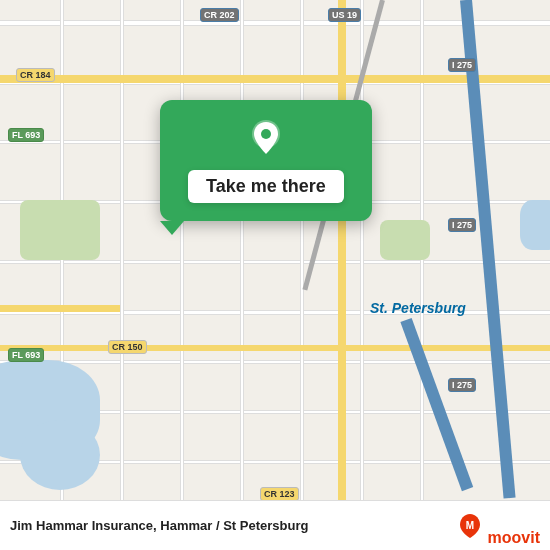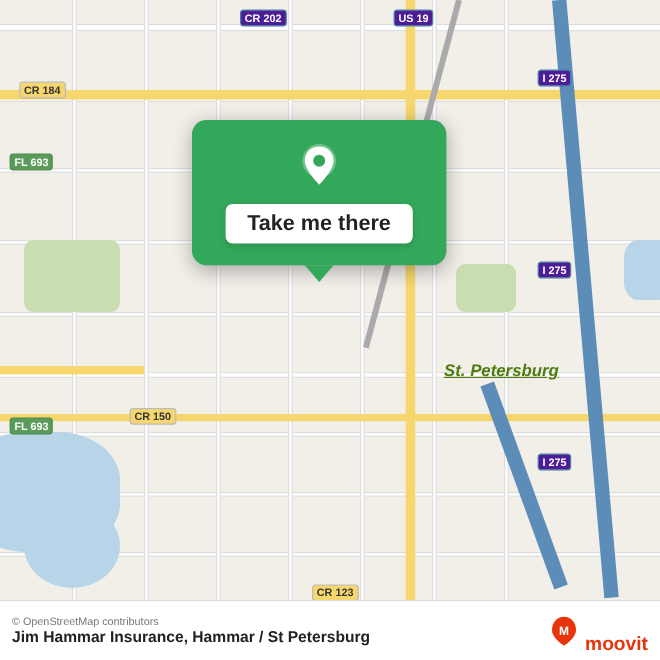--- a/index.html
+++ b/index.html
@@ -77,40 +77,40 @@
       color: #333;
       background: #f5d76e;
       border: 1px solid #bbb;
       border-radius: 3px;
       padding: 1px 3px;
       z-index: 10;
       white-space: nowrap;
     }
 
     .road-badge.blue {
-      background: #4c1d95;
+      background: #737373;
       color: #fff;
       border-color: #4a7da8;
     }
 
     .road-badge.green-badge {
       background: #5a9a5a;
       color: #fff;
       border-color: #4a8a4a;
     }
 
     
     #popup {
       position: absolute;
       left: 160px;
       top: 100px;
       z-index: 20;
       display: flex;
       flex-direction: column;
-      align-items: center;
+      align-items: flex-start;
     }
 
     .popup-card {
       background: #33a85a;
       border-radius: 12px;
       padding: 18px 28px;
       display: flex;
       flex-direction: column;
       align-items: center;
       box-shadow: 0 4px 16px rgba(0,0,0,0.3);
@@ -185,24 +185,23 @@
       font-weight: bold;
       color: #e8340a;
       margin-top: 25px;
     }
 
     
     .city-label {
       position: absolute;
       font-size: 14px;
       font-weight: 600;
-      color: #4d7c0f;
+      color: #0369a1;
       z-index: 5;
       font-style: italic;
-      text-decoration: underline;
     }
   </style>
 </head>
 <body>
 
 <div id="map-container">
   <div class="map-bg"></div>
 
   <div class="road-h" style="top:20px;height:6px;"></div>
   <div class="road-h" style="top:80px;height:5px;"></div>
@@ -265,21 +264,20 @@
         <circle cx="20" cy="16" r="5" fill="#33a85a"></circle>
       </svg>
       <div class="popup-label">Take me there</div>
     </div>
     <div class="popup-pointer"></div>
   </div>
 </div>
 
 <div id="bottom-bar">
   <div class="bottom-left">
-    <span class="copyright-text">© OpenStreetMap contributors</span>
     <span class="location-title">Jim Hammar Insurance, Hammar / St Petersburg</span>
   </div>
   <div class="moovit-logo">
 
     <svg width="28" height="28" viewBox="0 0 28 28">
       <path d="M14 2 C8 2 4 7 4 13 C4 20 14 26 14 26 C14 26 24 20 24 13 C24 7 20 2 14 2Z" fill="#e8340a"></path>
       <text x="14" y="17" text-anchor="middle" fill="white" font-size="10" font-weight="bold" font-family="Arial">M</text>
     </svg>
     <span class="moovit-text">moovit</span>
   </div>

